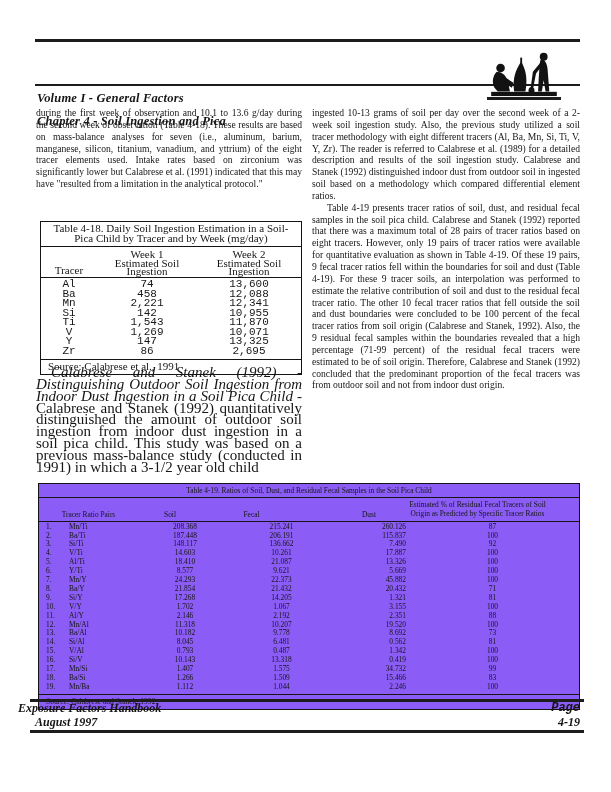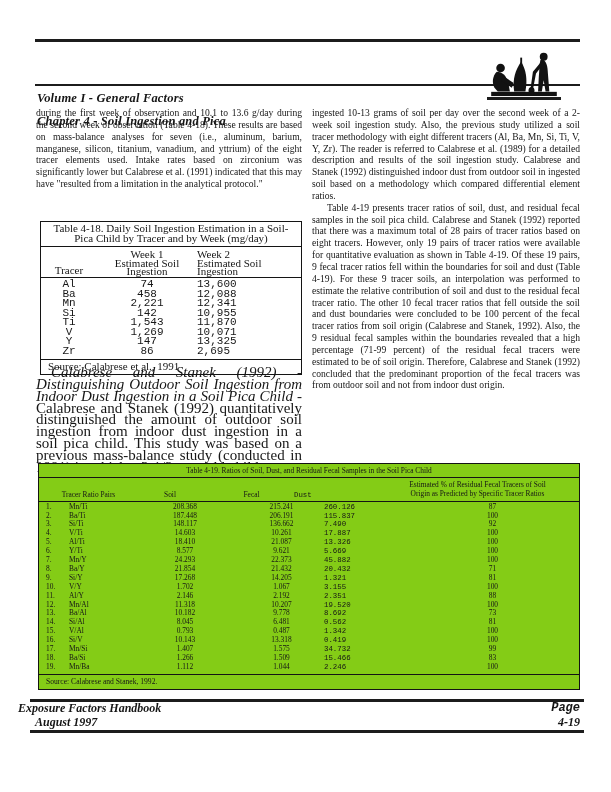--- a/index.html
+++ b/index.html
@@ -25,35 +25,35 @@
   .indent { text-indent:15px; }
   .lead-italic { font-style:italic; }
   .para2-left { position:absolute; left:36px; top:367px; width:266px; font-size:15px; line-height:11.85px; text-align:justify; margin:0; }
 
   
   .t18 { position:absolute; left:40px; top:221px; width:260px; border:1.5px solid #141414; font-size:11px; background:#fff; }
   .t18-title { text-align:center; border-bottom:1.5px solid #141414; padding:2px 8px 3px; line-height:9.6px; }
   .t18-head { display:flex; align-items:flex-end; border-bottom:1.5px solid #141414; padding:3px 0 1px; }
   .t18 .c1 { width:56px;  text-align:center; }
   .t18 .c2 { width:100px; text-align:center; }
-  .t18 .c3 { flex:1;      }
+  .t18 .c3 { flex:1;      text-align:center; }
   .t18-head .two-line span { display:block; line-height:8.6px; }
   .t18-body { padding:2px 0 3px;font-family:Liberation Mono, monospace; }
   .t18-row { display:flex; line-height:9.55px; }
   .t18-source { border-top:1.5px solid #141414; padding:2px 7px 3px; line-height:9px; }
 
   
-  .t19 { position:absolute; left:38px; top:463px; width:540px; border:1.5px solid #141414; font-size:7.4px; background:#84cc16; }
+  .t19 { position:absolute; left:38px; top:483px; width:540px; border:1.5px solid #141414; font-size:7.4px; background:#8b5cf6; }
   .t19-title { text-align:center; border-bottom:1.5px solid #141414; padding:2px 8px; line-height:9.4px; }
   .t19-head { display:flex; align-items:flex-end; border-bottom:1.5px solid #141414; padding:3px 0 2px; }
   .t19 .cn   { width:30px;  padding-left:7px; box-sizing:border-box; }
   .t19 .cp   { width:62px;  }
   .t19 .cs   { width:108px; text-align:center; }
   .t19 .cf   { width:85px;  text-align:center; }
-  .t19 .cd   { width:82px;  text-align:left;font-family:Liberation Mono, monospace; }
+  .t19 .cd   { width:82px;  text-align:right; }
   .t19 .cpct { flex:1;      text-align:center; }
   .t19 .cpairs { width:92px; text-align:center; padding-left:7px; box-sizing:border-box; }
   .t19-head .two-line span { display:block; line-height:8.6px; }
   .t19-body { padding:1px 0 2px; }
   .t19-row { display:flex; line-height:8.9px; }
   .t19-source { border-top:1.5px solid #141414; padding:2px 7px 3px; font-size:7.6px; line-height:9px; }
 
   
   .ftr-text { position:absolute; font-size:12px; font-weight:bold; font-style:italic; white-space:nowrap; }
   .ftr-book { left:18px; top:701px; }

